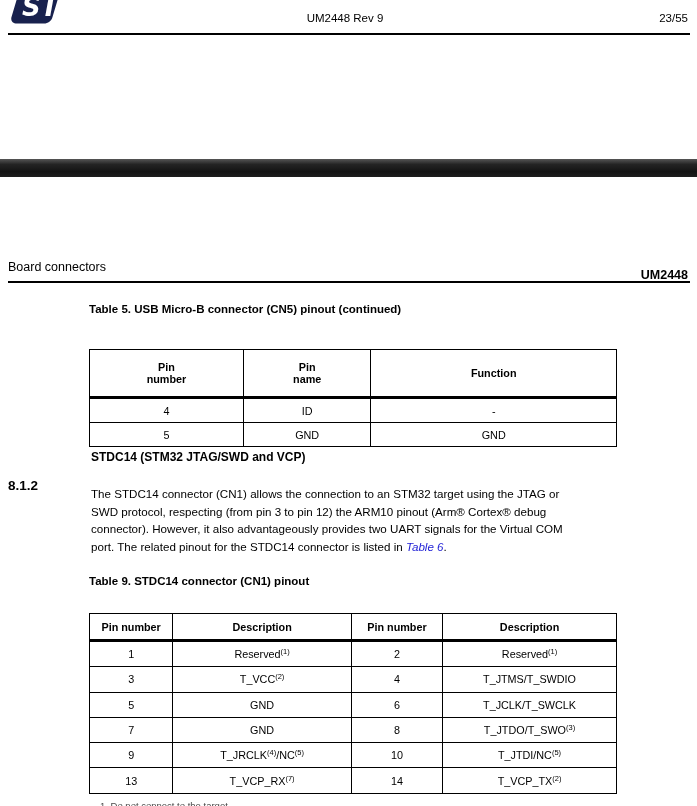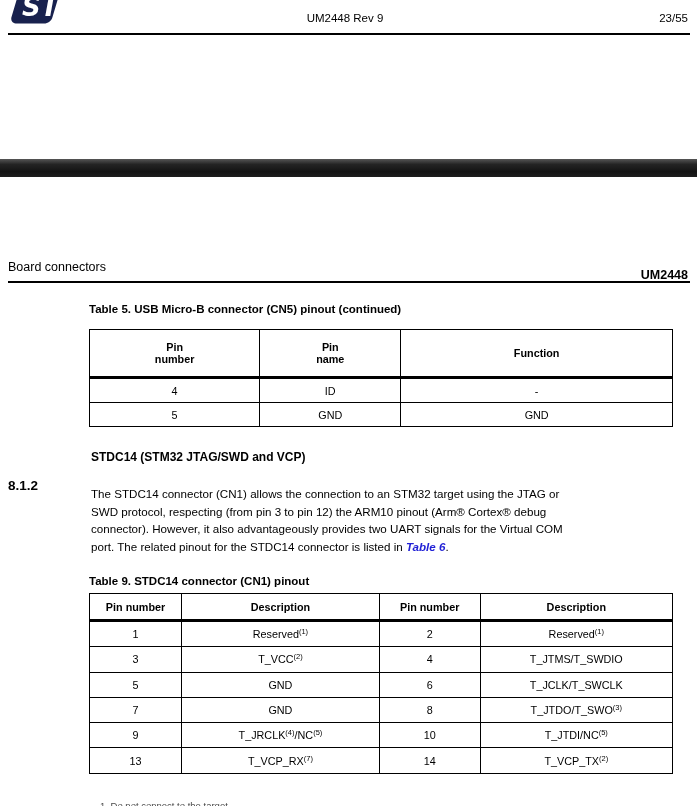--- a/index.html
+++ b/index.html
@@ -12,35 +12,35 @@
   .rule{position:absolute;left:8px;width:682px;height:2px;background:#000;}
   .footer-center{left:0;right:7px;top:12px;text-align:center;font-size:11.5px;}
   .footer-page{right:9px;top:12px;font-size:11.5px;}
   .run-left{left:8px;top:260px;font-size:12.5px;font-weight:normal;}
   .run-right{right:9px;top:256px;font-size:12.5px;font-weight:bold;margin-top:12px;}
   .sep-bar{
     left:0;top:159px;width:697px;height:18px;
     background:linear-gradient(180deg,#555 0%,#242424 30%,#131313 70%,#1d1d1d 100%);
   }
   .tbl-title{left:89px;width:596px;text-align:left;font-size:11.5px;font-weight:bold;}
-  .doc-table{border-collapse:collapse;table-layout:fixed;width:584px;}
+  .doc-table{border-collapse:collapse;table-layout:fixed;width:528px;margin-top:20px;}
   .doc-table th,.doc-table td{
     border:1px solid #000;text-align:center;vertical-align:middle;
     font-size:10.8px;padding:0 2px;overflow:hidden;
   }
   .doc-table thead th{font-weight:bold;border-bottom:3px solid #000;white-space:pre-line;}
   #table5 thead th{height:46px;}
   #table5 tbody td{height:23px;}
   #table6 thead th{height:25px;}
   #table6 tbody td{height:24.3px;}
   sup{font-size:7.5px;line-height:0;vertical-align:4px;}
   .sec-num{left:8px;top:450px;font-size:13.5px;font-weight:bold;margin-top:28px;}
   .sec-title{left:91px;top:450px;font-size:12px;font-weight:bold;}
   .para{left:91px;top:485px;width:612px;font-size:11.6px;line-height:17.6px;}
-  .link{font-style:italic;cursor:pointer;font-weight:bold;}
+  .link{font-style:italic;cursor:pointer;}
   .footnote{left:100px;top:800px;font-size:9.5px;color:#4a4a4a;white-space:nowrap;}
   .logo{left:10px;top:-15px;width:53px;height:44px;}
 </style>
 </head>
 <body>
 
 <svg class="abs logo" viewBox="0 0 106 88">
   <path d="M30,4 h58 c9,0 13,6 11,13 l-14,47 c-2,8 -9,13 -17,13 h-54 c-9,0 -13,-6 -11,-13 l14,-47 c2,-8 9,-13 13,-13 z" fill="#18214e"></path>
   <text x="24" y="62" font-style="italic" font-weight="bold" font-size="52" fill="#ffffff" font-family="DejaVu Sans, sans-serif">ST</text>
 </svg>

